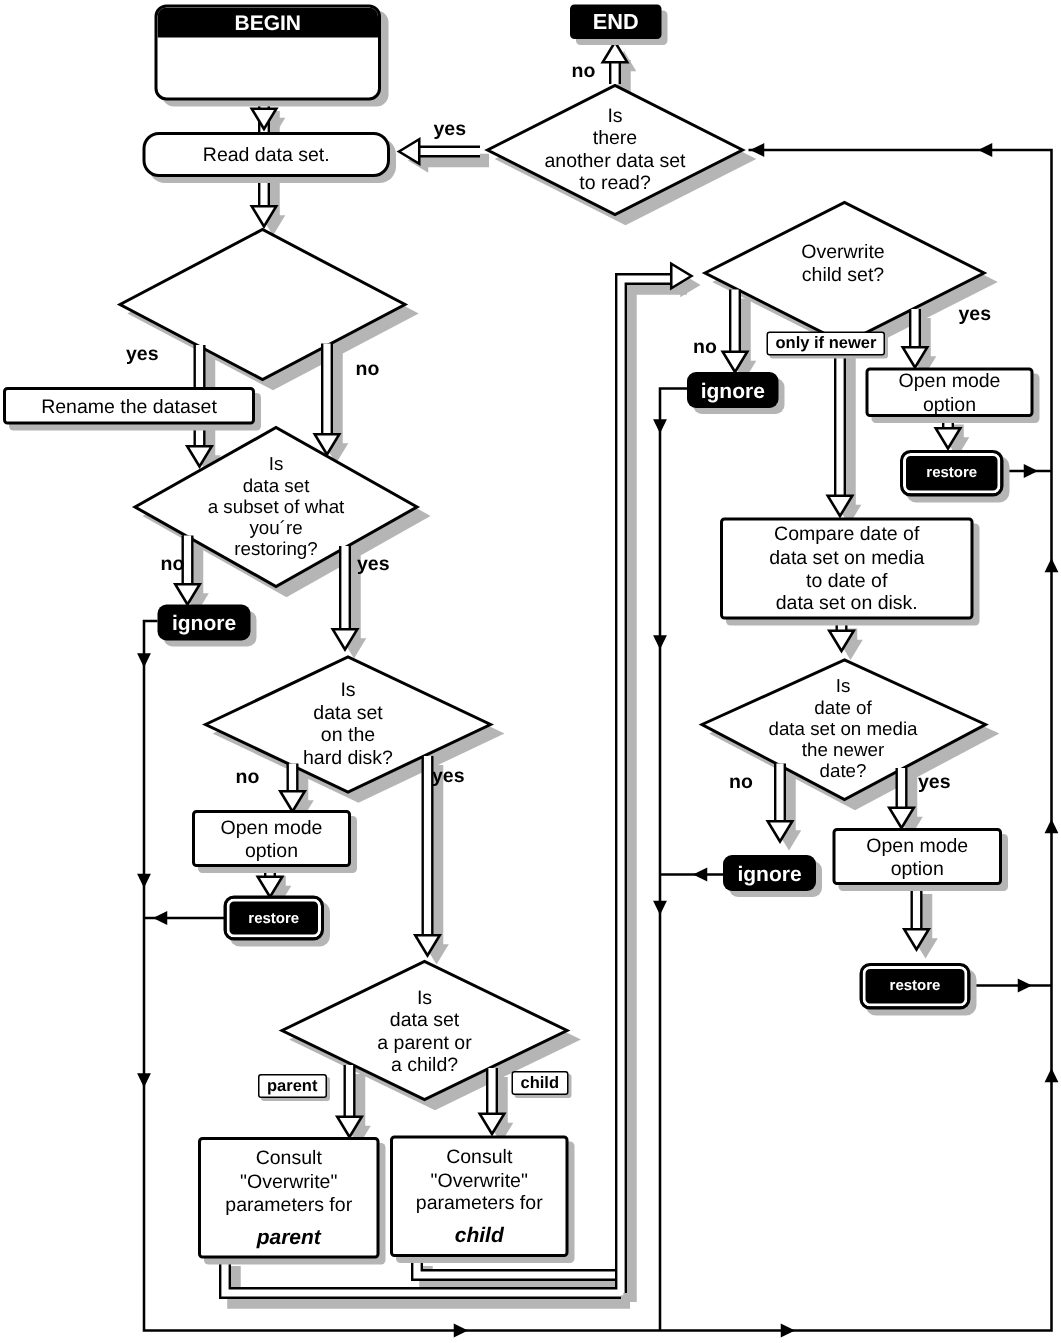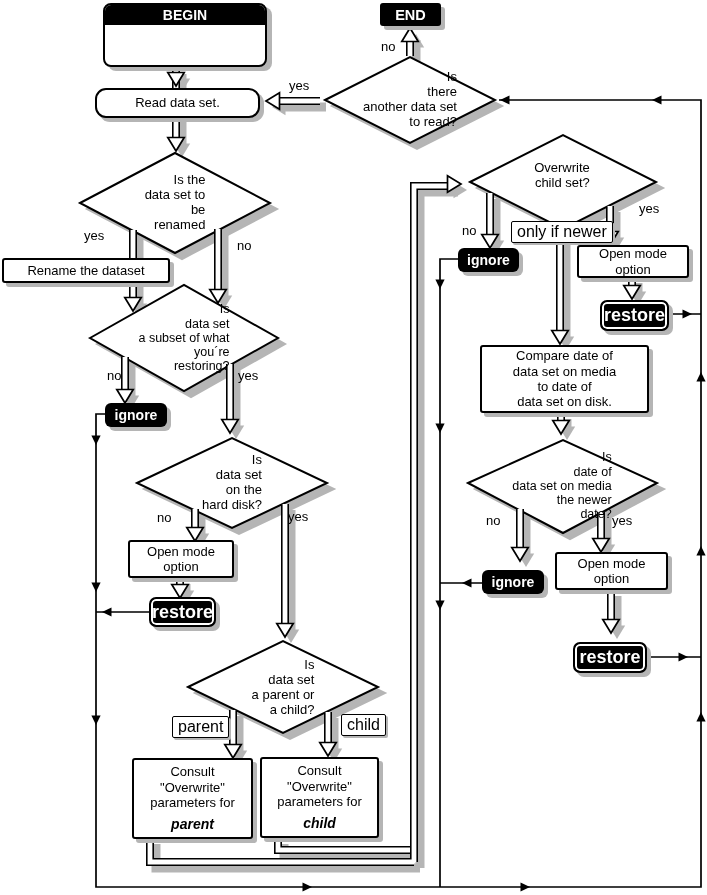--- a/index.html
+++ b/index.html
@@ -19,27 +19,27 @@
   .dmain{fill:#fff;stroke:#000;stroke-width:2}
   
   .node{position:absolute;background:#fff;border:2px solid #000;display:flex;flex-direction:column;
         align-items:center;justify-content:center;text-align:center;white-space:pre-line;
         font-size:13px;line-height:1.18;box-shadow:4px 4px 0 #b5b5b5}
   .r3{border-radius:3px}.r11{border-radius:11px}
   .it{}
   .badge{position:absolute;background:#000;color:#fff;font-weight:bold;display:flex;align-items:center;
         justify-content:center;border-radius:6px;box-shadow:4px 4px 0 #b5b5b5;font-size:14px}
   .ring{border:2.5px solid #000;background:#000;box-shadow:inset 0 0 0 2px #fff,4px 4px 0 #b5b5b5;
-        border-radius:7px;font-size:18px}
-  .dtxt{position:absolute;display:flex;align-items:center;justify-content:center;text-align:right;
+        border-radius:7px;font-size:10px}
+  .dtxt{position:absolute;display:flex;align-items:center;justify-content:center;text-align:center;
         white-space:pre-line;font-size:12.5px;line-height:1.14;pointer-events:none}
-  .lbl{position:absolute;font-weight:normal;font-size:13px;line-height:1}
-  .tag{position:absolute;background:#fff;border:1.7px solid #000;font-weight:normal;font-size:16px;
+  .lbl{position:absolute;font-weight:bold;font-size:13px;line-height:1}
+  .tag{position:absolute;background:#fff;border:1.7px solid #000;font-weight:bold;font-size:11px;
         padding:1px 5px;border-radius:2px;box-shadow:2px 2px 0 #b5b5b5}
-  .begin-wrap{position:absolute;left:103px;top:3px;width:164px;height:64px;border:2px solid #000;
+  .begin-wrap{position:absolute;left:103px;top:3px;width:151px;height:64px;border:2px solid #000;
         border-radius:8px;background:#fff;box-shadow:5px 4px 0 #b5b5b5;display:flex;flex-direction:column;overflow:hidden}
   .begin-head{background:#000;color:#fff;font-weight:bold;font-size:14px;text-align:center;padding:2px 0}
   .begin-body{flex:1;display:flex;align-items:center;justify-content:center;text-align:center;
         white-space:pre-line;font-size:13px;line-height:1.2}
   .consult-emph{font-weight:bold;font-style:italic;margin-top:6px;font-size:14px}
 </style>
 </head>
 <body>
 
 <div class="stage">
@@ -198,24 +198,20 @@
   <div class="badge" style="left:458px;top:248px;width:61px;height:24px">ignore</div>
   <div class="badge" style="left:482px;top:570px;width:62px;height:24px">ignore</div>
   <div class="badge ring" style="left:149px;top:597px;width:67px;height:30px">restore</div>
   <div class="badge ring" style="left:600px;top:300px;width:69px;height:31px">restore</div>
   <div class="badge ring" style="left:573px;top:642px;width:74px;height:31px">restore</div>
 
   <div class="dtxt" style="left:340px;top:62px;width:140px;height:76px;font-size:13px">Is
 there
 another data set
 to read?</div>
-  <div class="dtxt" style="left:115px;top:168px;width:120px;height:70px;font-size:13px">Is the
-data set to
-be
-renamed</div>
   <div class="dtxt" style="left:104px;top:295px;width:160px;height:86px">Is
 data set
 a subset of what
 you´re
 restoring?</div>
   <div class="dtxt" style="left:162px;top:443px;width:140px;height:80px;font-size:13px">Is
 data set
 on the
 hard disk?</div>
   <div class="dtxt" style="left:213px;top:651px;width:140px;height:74px;font-size:13px">Is

